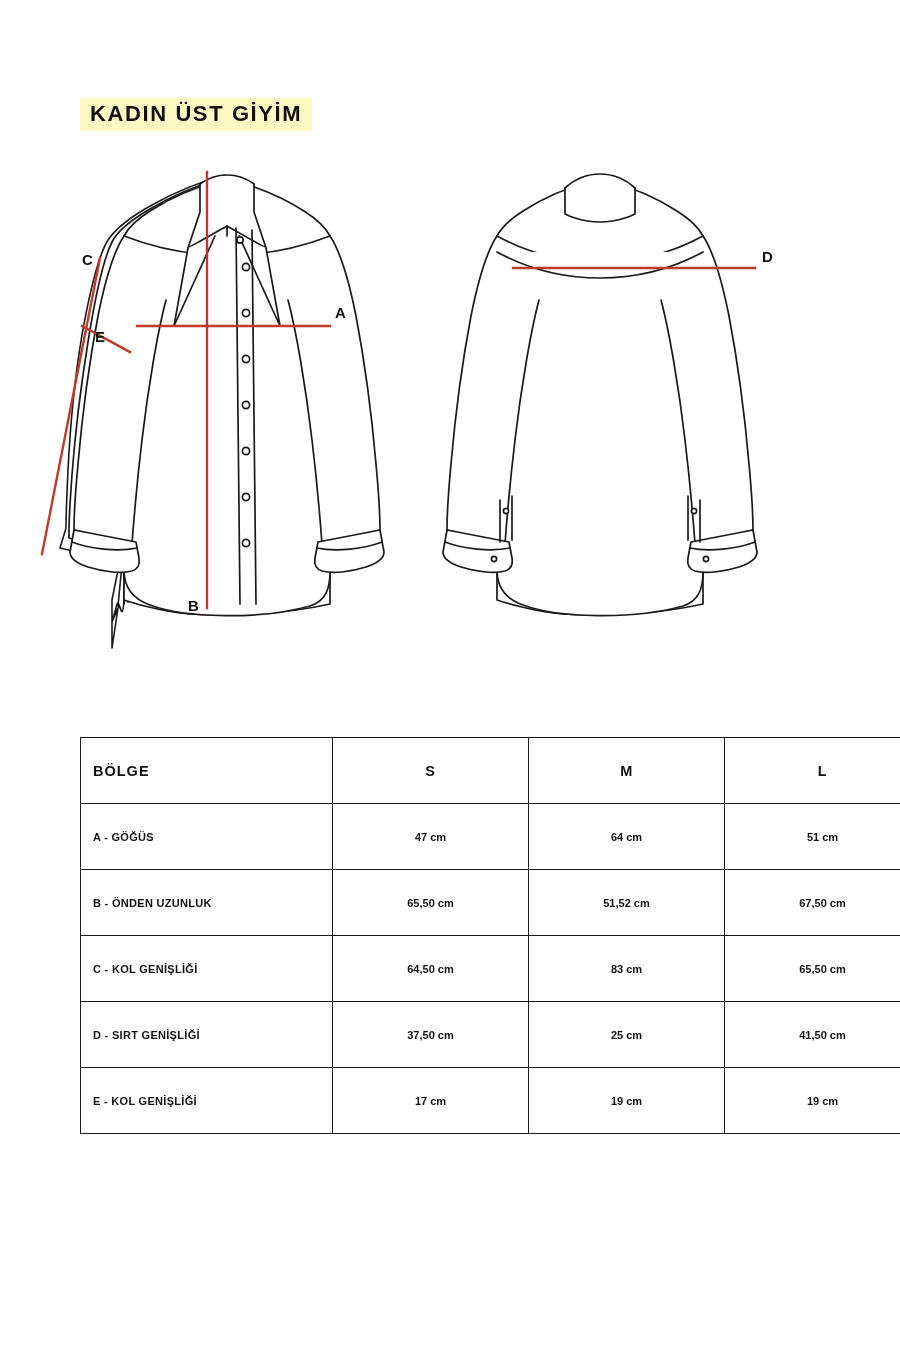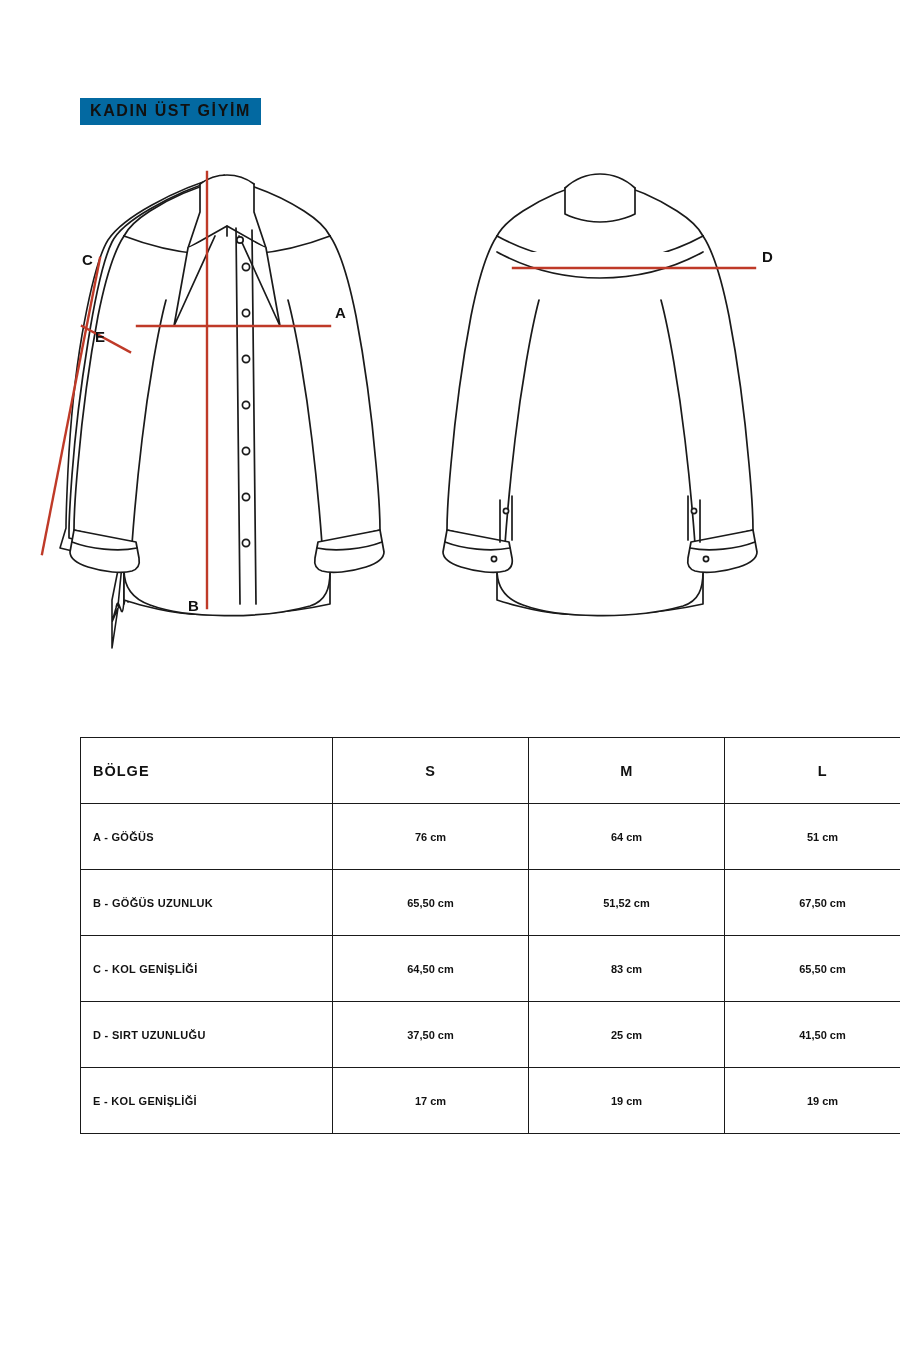--- a/index.html
+++ b/index.html
@@ -14,23 +14,23 @@
     font-family: "Liberation Sans", sans-serif;
     color: #111111;
     overflow: hidden;
   }
 
   
   .header-badge {
     position: absolute;
     left: 80px;
     top: 98px;
-    background: #0369a1;
+    background: #fef9c3;
     color: #111111;
-    font-size: 16px;
+    font-size: 22px;
     font-weight: 700;
     letter-spacing: 1.6px;
     padding: 5px 10px 6px 10px;
     line-height: 1;
     white-space: nowrap;
   }
 
   
   .illustration {
     position: absolute;
@@ -277,38 +277,38 @@
     <tr>
       <th class="col-region">BÖLGE</th>
       <th class="col-size">S</th>
       <th class="col-size">M</th>
       <th class="col-size">L</th>
     </tr>
   </thead>
   <tbody>
     <tr>
       <td class="col-region">A - GÖĞÜS</td>
-      <td class="col-size">76 cm</td>
+      <td class="col-size">47 cm</td>
       <td class="col-size">64 cm</td>
       <td class="col-size">51 cm</td>
     </tr>
     <tr>
-      <td class="col-region">B - GÖĞÜS UZUNLUK</td>
+      <td class="col-region">B - ÖNDEN UZUNLUK</td>
       <td class="col-size">65,50 cm</td>
       <td class="col-size">51,52 cm</td>
       <td class="col-size">67,50 cm</td>
     </tr>
     <tr>
       <td class="col-region">C - KOL GENİŞLİĞİ</td>
       <td class="col-size">64,50 cm</td>
       <td class="col-size">83 cm</td>
       <td class="col-size">65,50 cm</td>
     </tr>
     <tr>
-      <td class="col-region">D - SIRT UZUNLUĞU</td>
+      <td class="col-region">D - SIRT GENİŞLİĞİ</td>
       <td class="col-size">37,50 cm</td>
       <td class="col-size">25 cm</td>
       <td class="col-size">41,50 cm</td>
     </tr>
     <tr>
       <td class="col-region">E - KOL GENİŞLİĞİ</td>
       <td class="col-size">17 cm</td>
       <td class="col-size">19 cm</td>
       <td class="col-size">19 cm</td>
     </tr>

